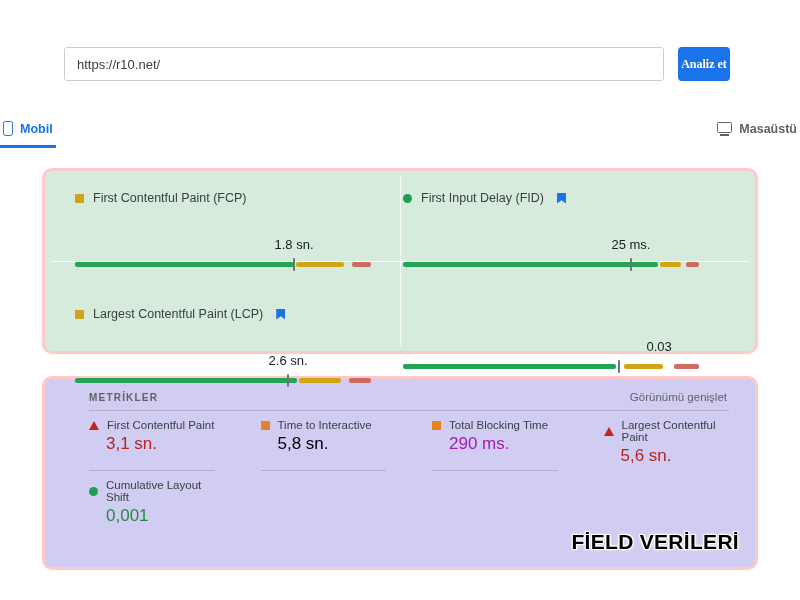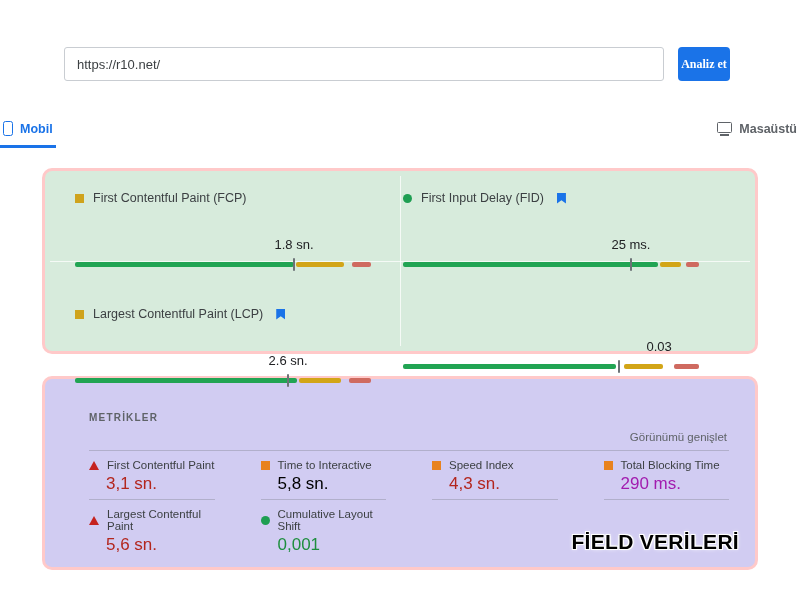--- a/index.html
+++ b/index.html
@@ -61,21 +61,21 @@
   .i-square-orange { width:9px; height:9px; background:#e8821e; }
   .i-circle-green  { width:9px; height:9px; border-radius:50%; background:#1e9e52; }
   .i-triangle-red  { width:0; height:0; border-left:5.5px solid transparent; border-right:5.5px solid transparent; border-bottom:9px solid #c5221f; }
   .bookmark-icon { display:inline-block; flex:none; width:9px; height:11px; background:#1a73e8;
                    clip-path:polygon(0 0,100% 0,100% 100%,50% 70%,0 100%); margin-left:4px; cursor:pointer; }
 
   
   .field-header { display:flex; justify-content:space-between; align-items:center;
                   padding:2px 2px 7px 0; border-bottom:1px solid rgba(95,99,104,0.28); }
   .metrics-title { font-size:10px; letter-spacing:1.2px; color:#5f6368; font-weight:bold; }
-  .expand-link { font-size:11.5px; color:#5f6368; cursor:pointer;margin-top:40px; }
+  .expand-link { font-size:11.5px; color:#5f6368; cursor:pointer; }
   .field-grid { display:grid; grid-template-columns:1fr 1fr 1fr 1fr; column-gap:46px; }
   .field-cell { padding:8px 0 6px; border-bottom:1px solid rgba(95,99,104,0.28); }
   .field-cell.last { border-bottom:none; }
   .field-name-row { display:flex; align-items:center; gap:8px; font-size:11.5px; color:#3c4043; }
   .field-value { margin:3px 0 0 17px; font-size:17px; line-height:19px; }
 </style>
 </head>
 <body>
 
 <div class="url-row">
@@ -182,27 +182,20 @@
     </div>
 
     <div class="field-cell">
       <div class="field-name-row">
         <span class="micon i-square-orange"></span>
         <span>Time to Interactive</span>
       </div>
       <div class="field-value" style="color: #000000;">5,8 sn.</div>
     </div>
 
-    <div class="field-cell">
-      <div class="field-name-row">
-        <span class="micon i-square-orange"></span>
-        <span>Speed Index</span>
-      </div>
-      <div class="field-value" style="color: rgb(179, 38, 30);">4,3 sn.</div>
-    </div>
 
     <div class="field-cell">
       <div class="field-name-row">
         <span class="micon i-square-orange"></span>
         <span>Total Blocking Time</span>
       </div>
       <div class="field-value" style="color: #a21caf;">290 ms.</div>
     </div>
 
     <div class="field-cell last">

